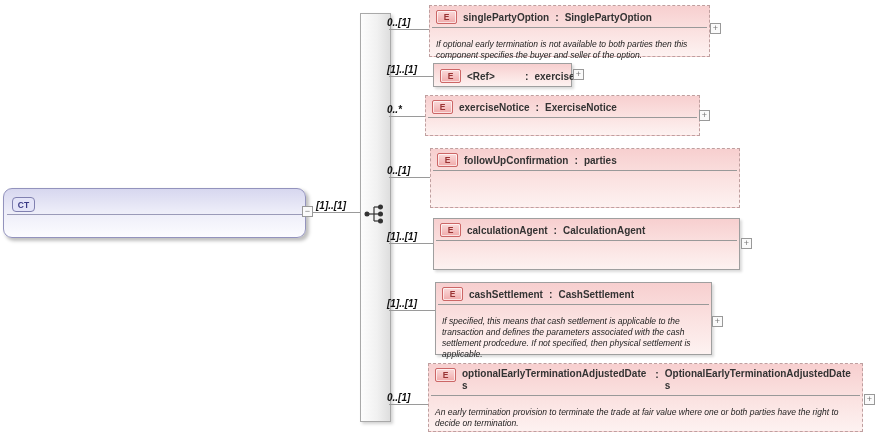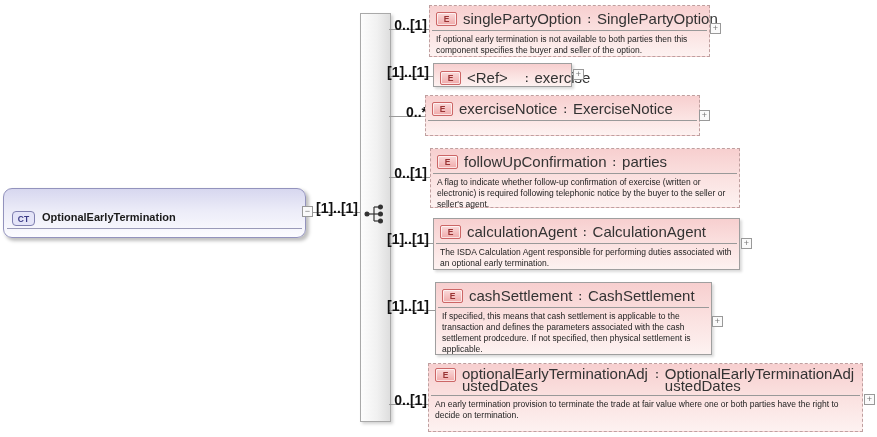--- a/index.html
+++ b/index.html
@@ -3,74 +3,73 @@
 <meta charset="utf-8">
 <style>
   html,body{margin:0;padding:0;background:#fff;}
   #canvas{position:relative;width:877px;height:437px;background:#ffffff;overflow:hidden;
           font-family:"Liberation Sans",sans-serif;}
 
   
   .h-line{position:absolute;height:0;border-top:1px solid #9a9a9a;}
 
   
-  .card-label{position:absolute;width:40px;text-align:right;font-size:14px;font-weight:bold;
-              color:#111;white-space:nowrap;}
+  .card-label{position:absolute;width:40px;text-align:left;font-size:10px;font-weight:bold;
+              font-style:italic;color:#111;white-space:nowrap;}
 
   
   .seq-bar{position:absolute;left:360px;top:13px;width:29px;height:407px;
            background:linear-gradient(90deg,#fdfdfd 0%,#f1f1f1 55%,#dedede 100%);
            border:1px solid #a9a9a9;box-shadow:2px 2px 3px rgba(0,0,0,.18);}
   .seq-icon{position:absolute;left:362px;top:202px;}
 
   
   .ct-box{position:absolute;left:3px;top:188px;width:303px;height:50px;border-radius:9px;
           border:1px solid #9393bd;background:linear-gradient(180deg,#d7d7ef 0%,#ececf8 45%,#fcfcff 100%);
           box-shadow:2.5px 2.5px 3.5px rgba(0,0,0,.25);box-sizing:border-box;}
-  .ct-title-row{display:flex;gap:7px;padding:22px 8px 2px 8px;}
+  .ct-title-row{display:flex;align-items:center;gap:7px;padding:8px 8px 2px 8px;}
   .ct-badge{display:inline-flex;align-items:center;justify-content:center;width:21px;height:13px;
             border:1px solid #8080b0;border-radius:4px;background:#e4e4f8;color:#3a3a85;
             font-size:8.5px;font-weight:bold;flex-shrink:0;}
   .ct-title{font-size:11px;font-weight:bold;color:#1a1a1a;white-space:nowrap;}
   .ct-divider{height:0;border-top:1px solid #9a9ab8;margin:0 3px;}
   .ct-doc{padding:2px 8px;font-size:8.5px;font-style:italic;color:#222;line-height:11px;}
 
   
   .el-box{position:absolute;box-sizing:border-box;
           background:linear-gradient(180deg,#f7cfcf 0%,#fbe3e2 55%,#fdf2f1 100%);}
   .el-box.solid{border:1px solid #9f9f9f;box-shadow:2px 2px 2.5px rgba(0,0,0,.15);}
   .el-box.dashed{border:1px dashed #bf9f9f;}
   .el-title{display:flex;align-items:center;gap:6px;padding:4px 6px 2px 6px;}
   .el-title.wrap2{align-items:flex-start;}
   .e-badge{display:inline-flex;align-items:center;justify-content:center;width:19px;height:12px;
            border:1px solid #cc6666;border-radius:2px;color:#993333;font-size:8.5px;font-weight:bold;
            background:linear-gradient(180deg,#fadada 0%,#f0aaaa 100%);
            box-shadow:inset 0 0 0 1px rgba(255,255,255,.65);flex-shrink:0;}
-  .el-name,.el-type{font-size:15px;font-weight:normal;color:#333;white-space:nowrap;}
+  .el-name,.el-type{font-size:10px;font-weight:bold;color:#333;white-space:nowrap;}
   .el-sep{font-size:10.5px;font-weight:bold;color:#333;}
   .wrap2 .el-name{width:196px;white-space:normal;word-break:break-all;line-height:12px;}
   .wrap2 .el-type{width:200px;white-space:normal;word-break:break-all;line-height:12px;}
   .ref-name{min-width:52px;}
   .el-divider{height:0;border-top:1px solid #999;margin:1px 2px;}
-  .el-doc{padding:2px 6px;font-size:8.5px;color:#222;line-height:11px;}
+  .el-doc{padding:10px 6px;font-size:8.5px;font-style:italic;color:#222;line-height:11px;}
 
   
   .sq-box{position:absolute;width:11px;height:11px;box-sizing:border-box;border:1px solid #999;
           background:#fafafa;color:#777;font-size:9px;line-height:9px;text-align:center;
           font-weight:normal;cursor:pointer;}
 </style>
 </head>
 <body>
 
 <div id="canvas">
 
   <div class="ct-box">
     <div class="ct-title-row">
       <span class="ct-badge">CT</span>
-      <span class="ct-title">OptionalEarlyTermination</span>
     </div>
     <div class="ct-divider"></div>
   </div>
   <div class="sq-box" style="left:302px;top:206px;">−</div>
 
   <div class="h-line" style="left:313px;top:212px;width:47px;"></div>
   <div class="card-label" style="left:316px;top:200px;">[1]..[1]</div>
 
   <div class="seq-bar"></div>
   <svg class="seq-icon" width="26" height="24" viewBox="0 0 26 24">
@@ -136,32 +135,30 @@
   <div class="sq-box" style="left:699px;top:110px;">+</div>
 
   <div class="el-box dashed" style="left:430px;top:148px;width:310px;height:60px;">
     <div class="el-title">
       <span class="e-badge">E</span>
       <span class="el-name">followUpConfirmation</span>
       <span class="el-sep">:</span>
       <span class="el-type">parties</span>
     </div>
     <div class="el-divider"></div>
-    <div class="el-doc">A flag to indicate whether follow-up confirmation of exercise (written or electronic) is required following telephonic notice by the buyer to the seller or seller's agent.</div>
   </div>
 
   <div class="el-box solid" style="left:433px;top:218px;width:307px;height:52px;">
     <div class="el-title">
       <span class="e-badge">E</span>
       <span class="el-name">calculationAgent</span>
       <span class="el-sep">:</span>
       <span class="el-type">CalculationAgent</span>
     </div>
     <div class="el-divider"></div>
-    <div class="el-doc">The ISDA Calculation Agent responsible for performing duties associated with an optional early termination.</div>
   </div>
   <div class="sq-box" style="left:741px;top:238px;">+</div>
 
   <div class="el-box solid" style="left:435px;top:282px;width:277px;height:73px;">
     <div class="el-title">
       <span class="e-badge">E</span>
       <span class="el-name">cashSettlement</span>
       <span class="el-sep">:</span>
       <span class="el-type">CashSettlement</span>
     </div>

